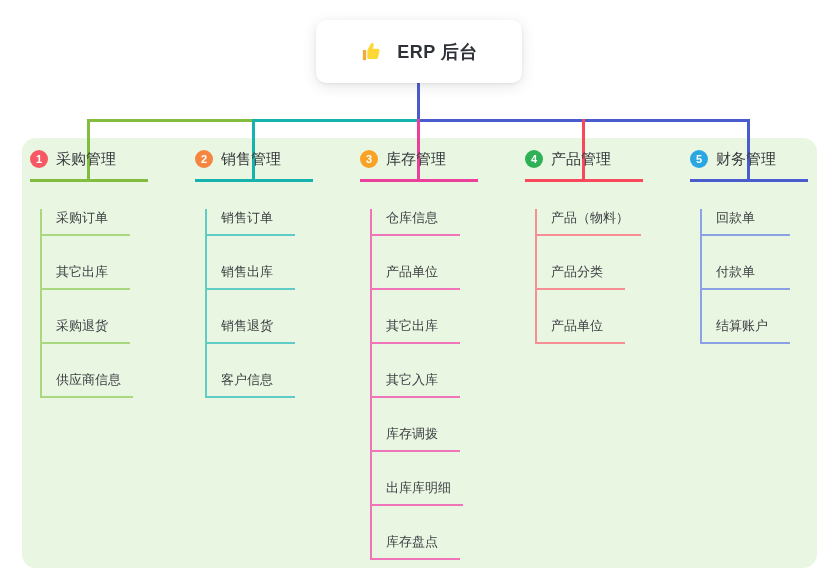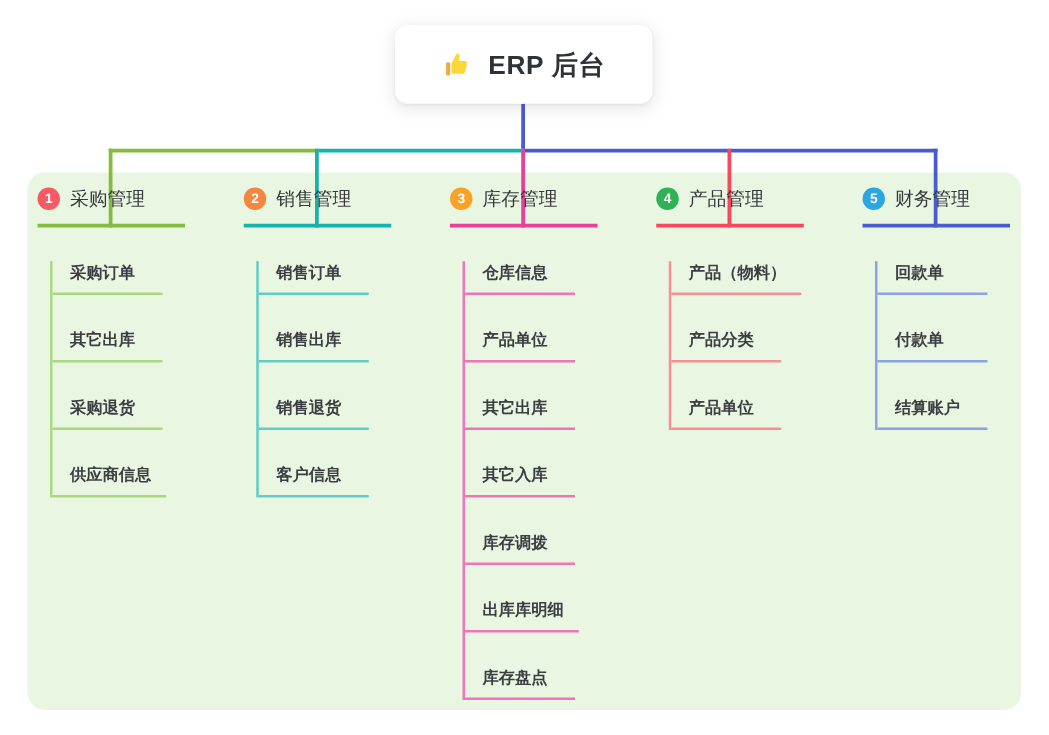--- a/index.html
+++ b/index.html
@@ -6,39 +6,39 @@
   body{font-family:"Liberation Sans","DejaVu Sans",sans-serif;}
   .stage{position:relative;width:839px;height:588px;background:#ffffff;overflow:hidden;}
 
   
   .panel{position:absolute;left:22px;top:138px;width:795px;height:430px;border-radius:14px;}
 
   
   .root-card{position:absolute;left:316px;top:20px;width:206px;height:63px;background:#ffffff;
     border-radius:10px;box-shadow:0 3px 14px rgba(50,70,50,.14),0 1px 3px rgba(0,0,0,.06);
     display:flex;align-items:center;justify-content:center;gap:14px;
-    font-size:21px;font-weight:600;color:#2f3138;letter-spacing:.5px;}
+    font-size:18px;font-weight:600;color:#2f3138;letter-spacing:.5px;}
   .thumb{display:inline-flex;align-items:center;}
 
   
   .hline{position:absolute;top:119px;height:3px;}
   .vline{position:absolute;width:3px;}
 
   
   .branches{position:absolute;left:30px;top:148px;display:flex;gap:30px;}
   .branch{width:135px;flex:0 0 135px;}
   .branch-header{display:flex;align-items:center;gap:8px;width:118px;height:22px;
     padding-bottom:9px;border-bottom:3px solid var(--line);}
   .badge{width:18px;height:18px;border-radius:50%;background:var(--badge);color:#fff;
     font-size:11px;font-weight:700;display:inline-flex;align-items:center;justify-content:center;flex:0 0 18px;}
   .branch-title{font-size:15px;font-weight:400;color:#36383c;white-space:nowrap;}
   .children{margin-left:10px;border-left:2px solid var(--childline);}
   .child{margin-top:27px;width:fit-content;min-width:62px;white-space:nowrap;
     padding:0 12px 7px 14px;border-bottom:2px solid var(--childline);
-    font-size:13px;line-height:18px;color:#3c3e42;font-weight:bold;}
+    font-size:13px;line-height:18px;color:#3c3e42;}
 </style>
 </head>
 <body>
 
 <div class="stage">
 
   <div class="panel" style="background-color: rgb(233, 246, 226);"></div>
 
   <div class="vline" style="left: 417px; top: 83px; height: 36px; background-color: rgb(74, 91, 205);"></div>
   <div class="hline" style="left: 87px; width: 168px; background-color: rgb(130, 189, 63);"></div>

